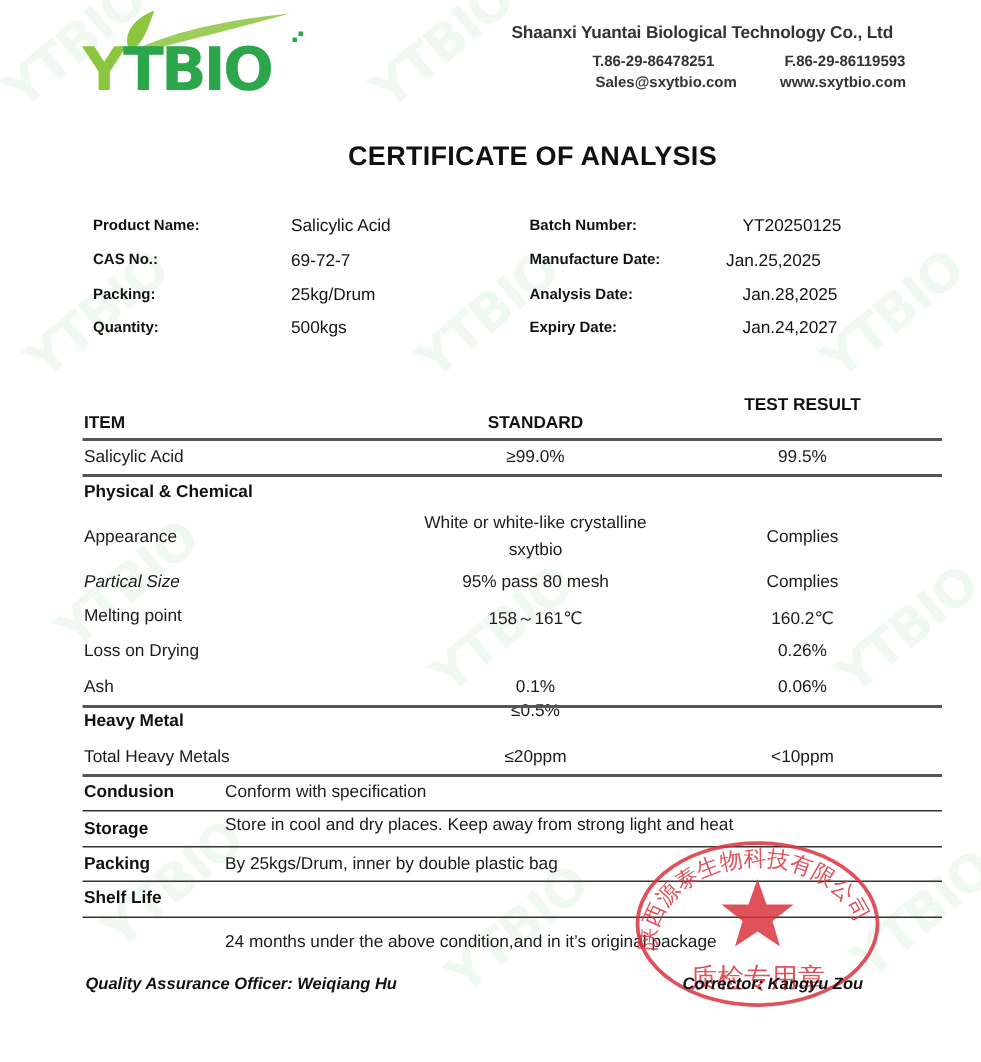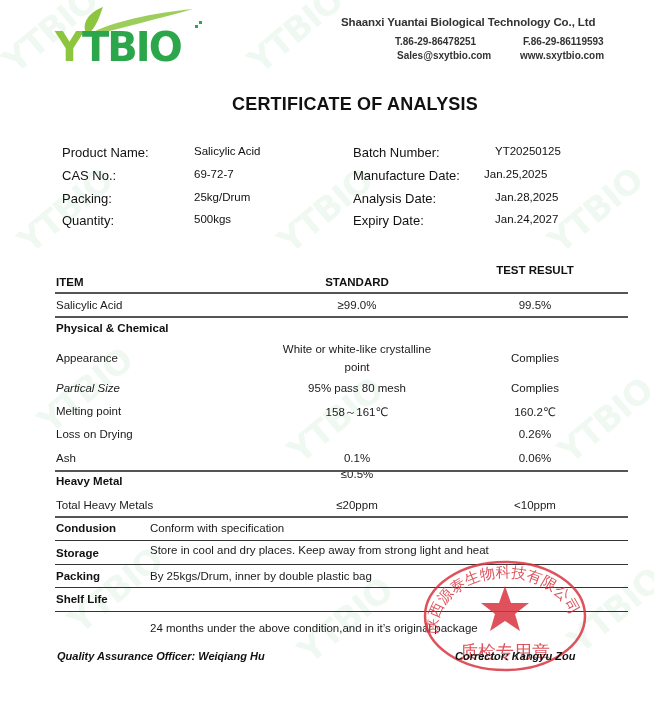--- a/index.html
+++ b/index.html
@@ -17,21 +17,21 @@
   .logo-text .y { color: #8cc63f; }
   .logo-text .rest { color: #2ca64a; }
   .logo svg { position: absolute; left: 18px; top: 0; }
 
   .company { position: absolute; left: 341px; top: 16px; font-size: 11.5px; color: #333; font-weight: bold; letter-spacing: -0.1px; }
   .contact { position: absolute; font-size: 10px; color: #333; font-weight: bold; }
 
   .title { position: absolute; left: 0; width: 710px; top: 94px; text-align: center; font-size: 18px; font-weight: bold; color: #111; letter-spacing: 0.2px; }
 
   
-  .info-label { position: absolute; font-size: 13px; font-weight: normal; color: #111; }
+  .info-label { position: absolute; font-size: 10px; font-weight: bold; color: #111; }
   .info-value { position: absolute; font-size: 11.5px; color: #111; }
 
   
   .hline { position: absolute; left: 55px; width: 573px; height: 1px; background: #333; }
   .hline.thick { height: 1.5px; background: #555; }
   .cell { position: absolute; font-size: 11.5px; color: #1a1a1a; white-space: nowrap; }
   .cell.b { font-weight: bold; color: #111; }
   .cell.c { text-align: center; }
   .std { left: 257px; width: 200px; }
   .res { left: 485px; width: 100px; }
@@ -105,21 +105,21 @@
     <div class="cell c std" style="top:299px;">≥99.0%</div>
     <div class="cell c res" style="top:299px;">99.5%</div>
   </div>
   <div class="hline thick" style="top:316px;"></div>
 
   <div class="cell b" style="left:56px; top:322px;">Physical &amp; Chemical</div>
 
   <div>
     <div class="cell" style="left:56px; top:352px;">Appearance</div>
     <div class="cell c std" style="top:343px;">White or white-like crystalline</div>
-    <div class="cell c std" style="top:361px;">point</div>
+    <div class="cell c std" style="top:361px;">sxytbio</div>
     <div class="cell c res" style="top:352px;">Complies</div>
   </div>
   <div>
     <div class="cell" style="left:56px; top:382px;font-style:italic;">Partical Size</div>
     <div class="cell c std" style="top:382px;">95% pass 80 mesh</div>
     <div class="cell c res" style="top:382px;">Complies</div>
   </div>
   <div>
     <div class="cell" style="left:56px; top:405px;">Melting point</div>
     <div class="cell c std" style="top:405px;">158～161℃</div>

